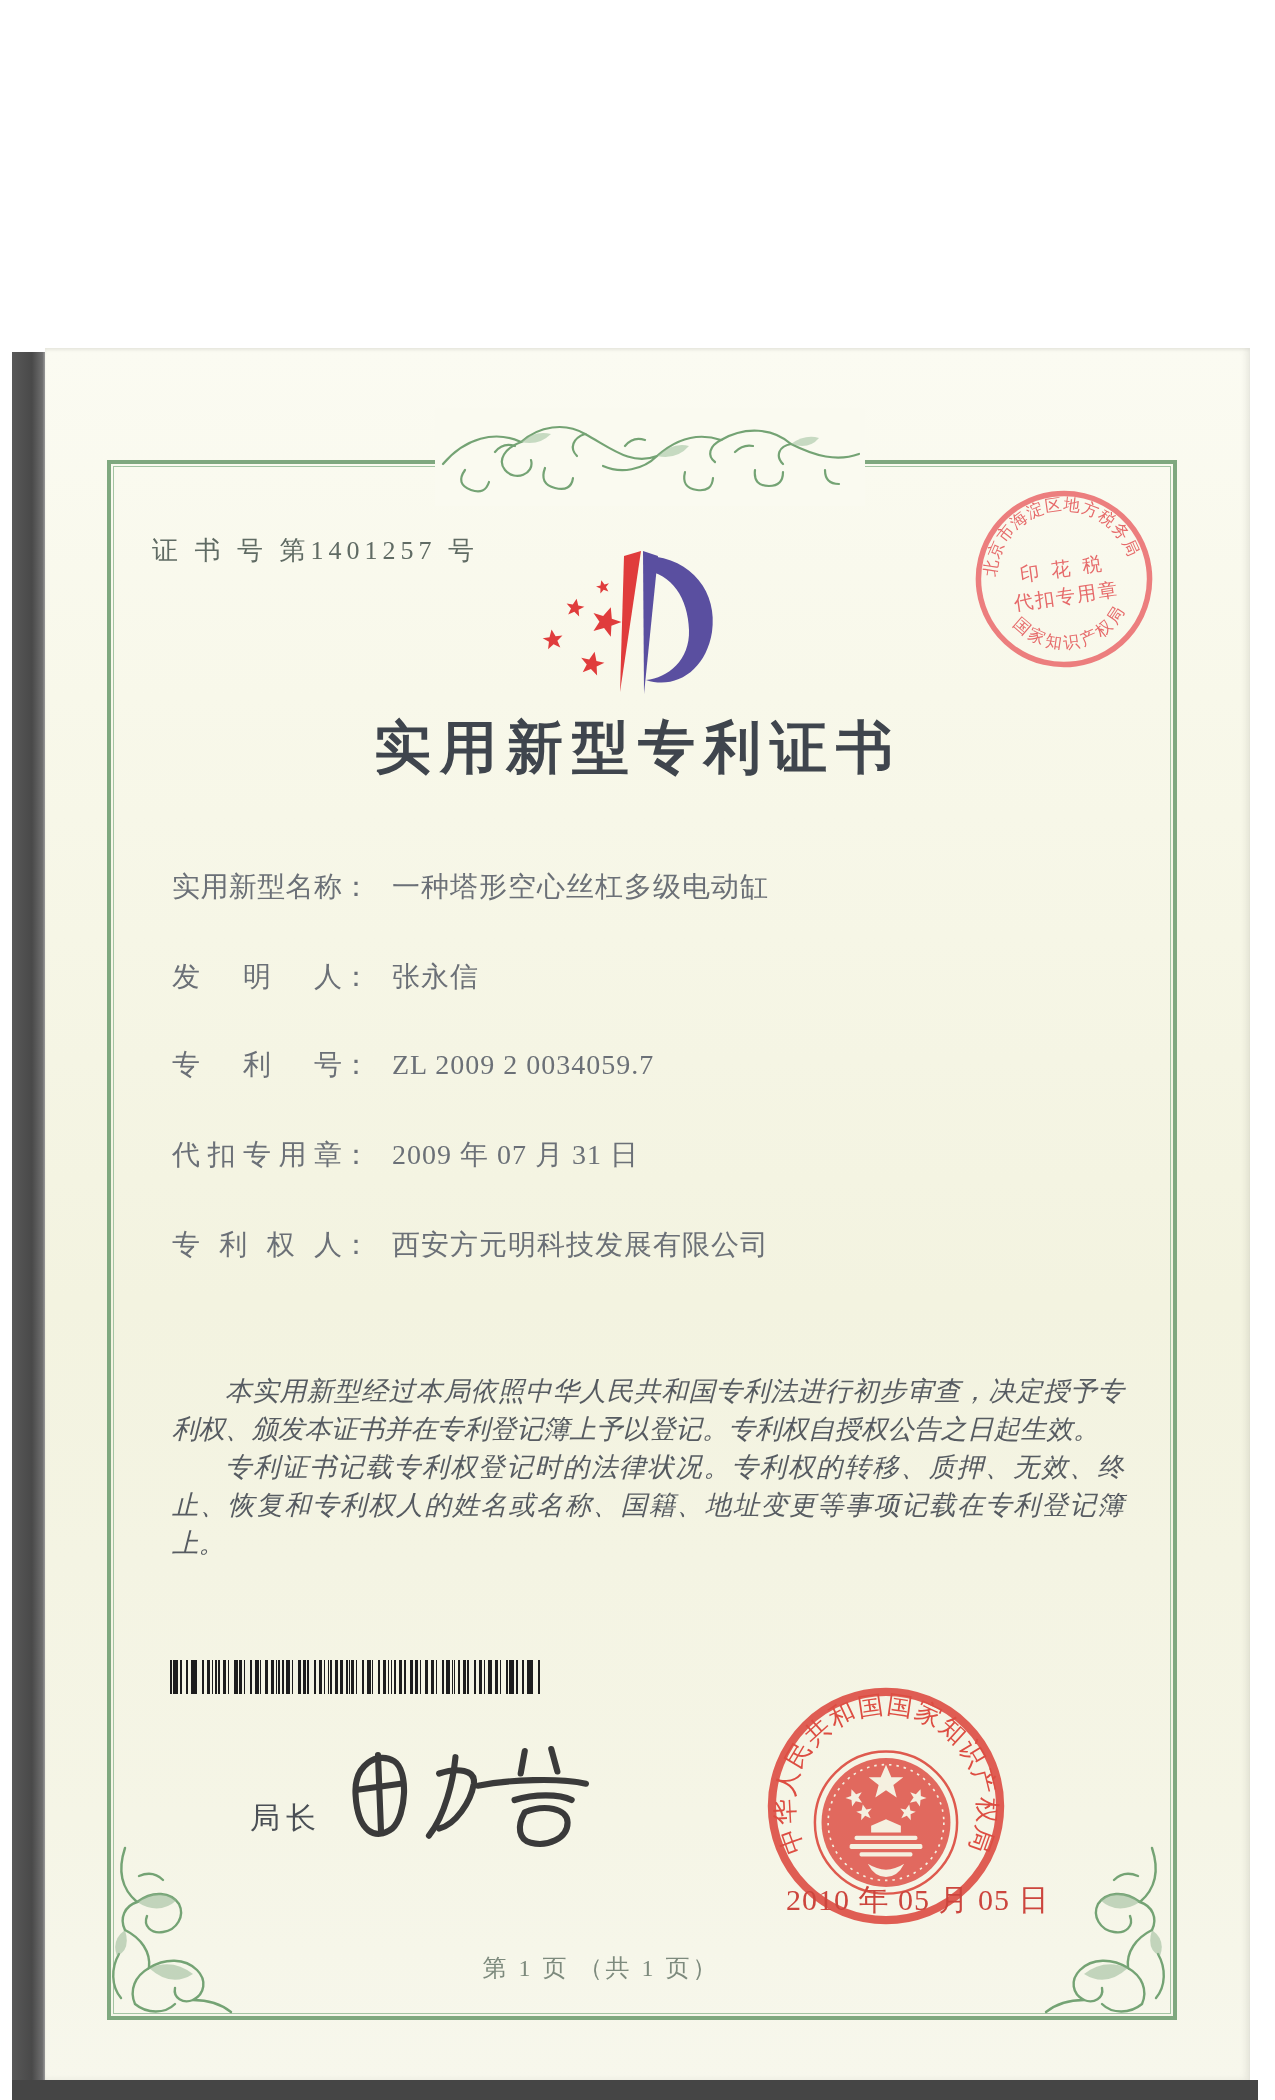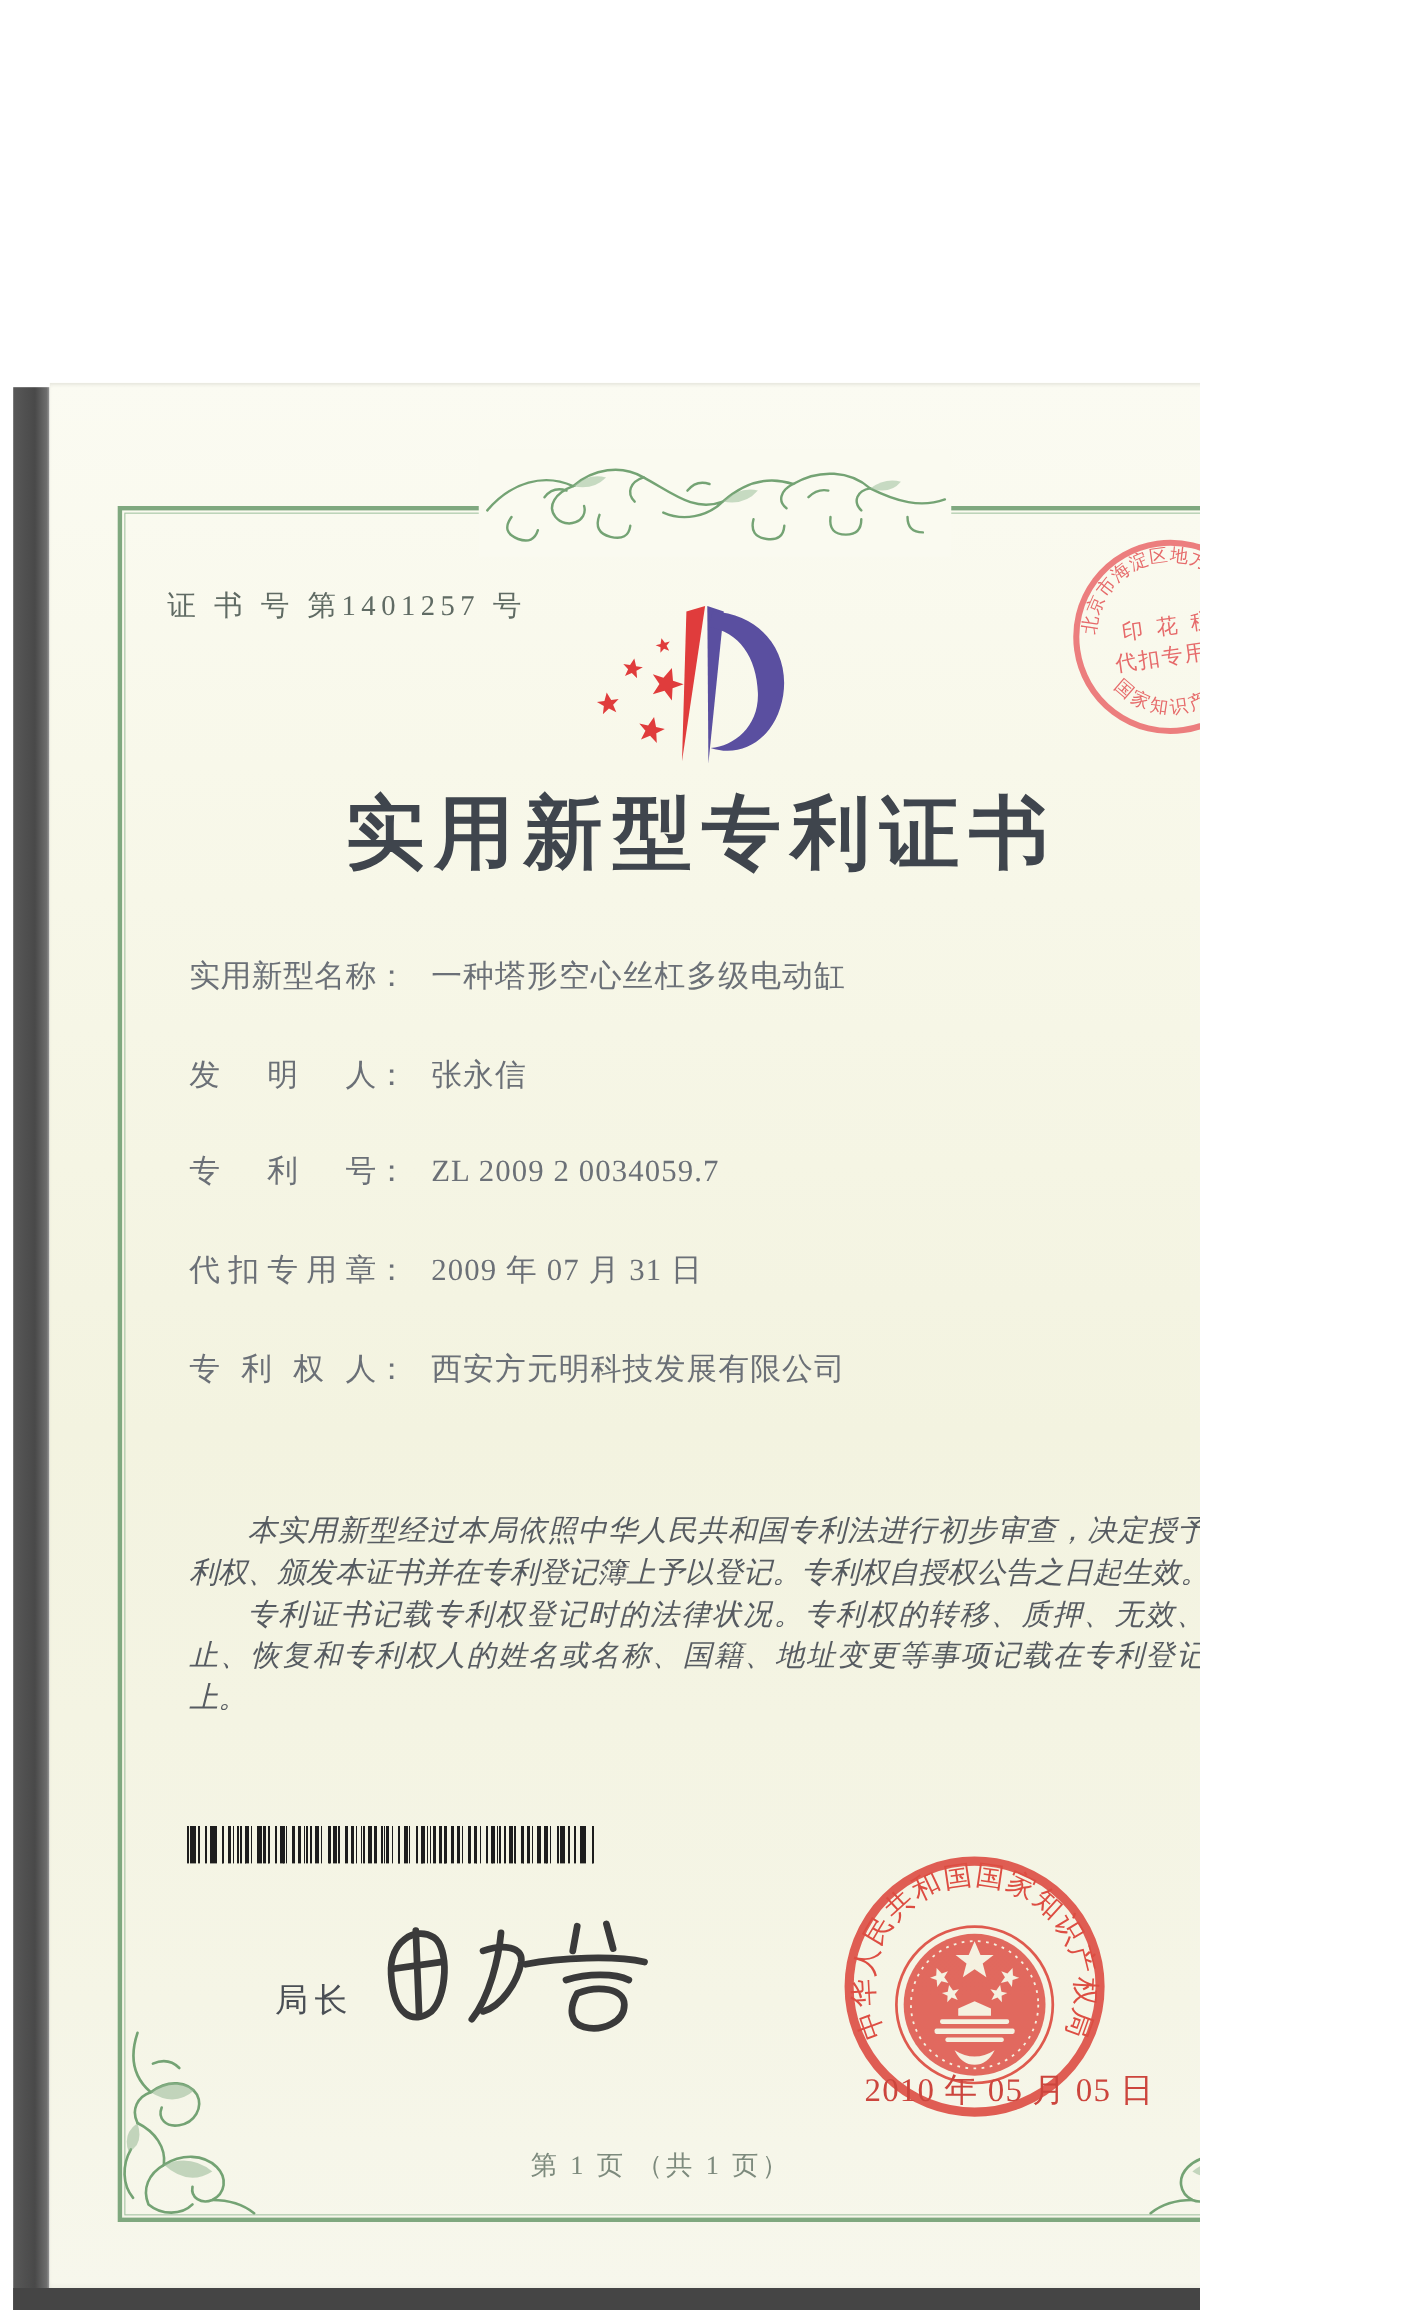--- a/index.html
+++ b/index.html
@@ -1,16 +1,16 @@
 <!DOCTYPE html>
 <html><head>
 <meta charset="utf-8">
 <style>
   html,body{margin:0;padding:0;background:#ffffff;}
-  .page{position:relative;width:1091px;height:2100px;background:#ffffff;overflow:hidden;
+  .page{position:relative;width:1275px;height:2100px;background:#ffffff;overflow:hidden;
         font-family:"Liberation Serif","DejaVu Serif",serif;}
   
   .left-strip{position:absolute;left:12px;top:352px;width:33px;height:1748px;
       background:linear-gradient(90deg,#585858,#494949 60%,#6e6e6e 92%,#9a9a9a);}
   .bottom-strip{position:absolute;left:12px;top:2080px;width:1246px;height:20px;background:#454545;}
   .speck{position:absolute;left:583px;top:391px;width:6px;height:3px;background:#9a9a9a;border-radius:2px;}
   
   .paper{position:absolute;left:45px;top:348px;width:1205px;height:1732px;
       background:linear-gradient(180deg,#fbfbf2 0%,#f8f8ea 20%,#f3f3e0 55%,#f5f5e6 85%,#f7f7ec 100%);
       box-shadow:inset -4px 0 6px rgba(0,0,0,.07), inset 0 2px 3px rgba(0,0,0,.05);}
@@ -19,21 +19,21 @@
       border:4px solid #7fa87f;}
   .frame-inner{position:absolute;left:2px;top:2px;right:2px;bottom:2px;border:1px solid #a3c4a3;}
   
   .dragon-ornament{position:absolute;left:435px;top:408px;width:430px;height:98px;}
   .floral-left{position:absolute;left:95px;top:1842px;width:150px;height:185px;}
   .floral-right{position:absolute;left:1032px;top:1842px;width:150px;height:185px;transform:scaleX(-1);}
   
   .cert-no{position:absolute;left:152px;top:533px;font-size:26px;letter-spacing:5px;color:#606b64;}
   .logo{position:absolute;left:540px;top:548px;width:180px;height:158px;}
   .title{position:absolute;left:107px;top:710px;width:1062px;text-align:center;
-      font-size:72px;font-weight:600;letter-spacing:9px;color:#3f454d;}
+      font-size:57px;font-weight:600;letter-spacing:9px;color:#3f454d;}
   .tax-stamp{position:absolute;left:972px;top:487px;width:184px;height:184px;transform:rotate(-8deg);}
   .field-row{position:absolute;left:172px;font-size:28px;color:#6b7077;white-space:nowrap;}
   .field-label{display:inline-block;width:170px;text-align:justify;text-align-last:justify;}
   .field-colon{display:inline-block;}
   .field-value{margin-left:22px;letter-spacing:1px;}
   .row0{top:868px}.row1{top:958px}.row2{top:1046px}.row3{top:1136px}.row4{top:1226px}.row5{top:1312px}
   .body-text{position:absolute;left:172px;top:1372px;width:952px;font-size:26.5px;line-height:38px;
       color:#565b61;text-align:justify;font-style:italic;}
   .body-text p{margin:0;text-indent:2em;}
   

